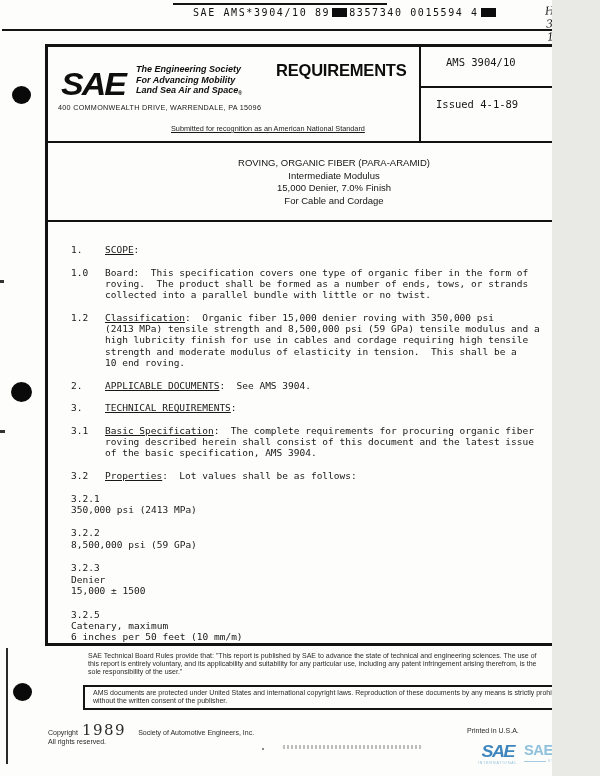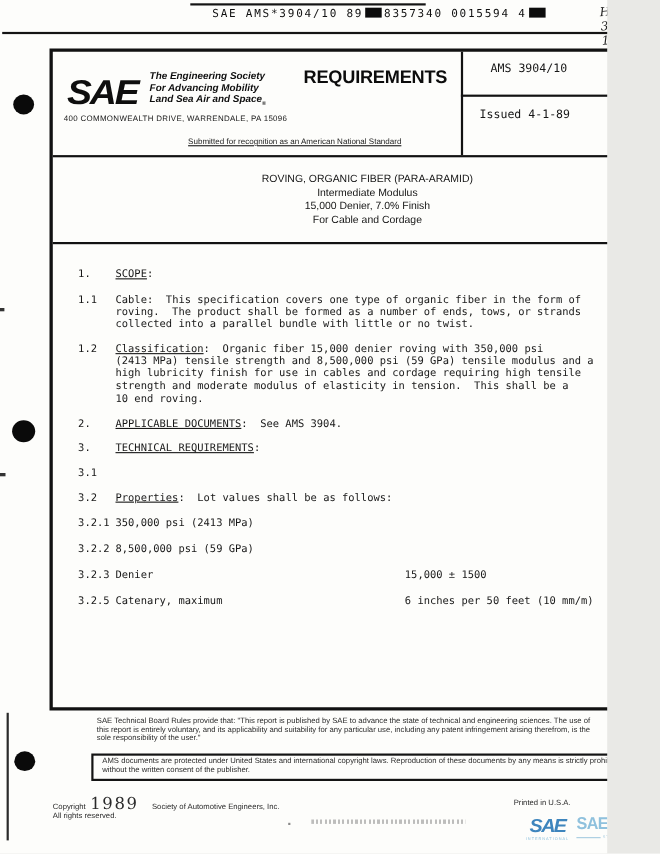--- a/index.html
+++ b/index.html
@@ -53,21 +53,21 @@
   
   .title-block { position:absolute; left:0; top:110px; width:100%; text-align:center;
                  font-family:Liberation Sans, sans-serif; font-size:9.5px; line-height:12.5px; color:#141414;margin-left:32px; }
 
   
   .doc-body { position:absolute; left:0; top:176px; width:100%; padding:21px 8px 0 23px;
               font-family:"DejaVu Sans Mono", monospace; font-size:9.5px; line-height:11.3px; color:#181818; }
   .para { display:flex; margin-bottom:11.3px; }
   .para .num { flex:none; width:34px; white-space:pre; }
   .para .txt { white-space:pre-wrap; }
-  .para.prop { margin-bottom:12.3px; }
+  .para.prop { margin-bottom:12.3px;flex-direction:column; }
   .para.prop .txt { flex:none; width:263px; }
   .para.prop .val { white-space:pre; }
   .u { text-decoration:underline; }
 
   
   .board-rules { position:absolute; left:88px; top:652px; width:458px; font-size:7px; line-height:8px; color:#2a2a2a; }
   .ams-copyright-box { position:absolute; left:83px; top:685px; width:495px; border:2px solid #141414;
                        padding:2px 8px 3px 8px; font-size:7px; line-height:8px; color:#2a2a2a; }
   .copyright-line { position:absolute; left:48px; top:726px; font-size:7px; line-height:8.5px; color:#2a2a2a; }
   .copyright-year { font-size:15px; font-family:"DejaVu Serif", serif; letter-spacing:1.5px; margin:0 4px; }
@@ -134,22 +134,22 @@
         <div>15,000 Denier, 7.0% Finish</div>
         <div>For Cable and Cordage</div>
       </div>
 
     <div class="doc-body">
         <div class="para">
           <span class="num">1.</span>
           <span class="txt"><span class="u">SCOPE</span>:</span>
         </div>
         <div class="para">
-          <span class="num">1.1</span>
-          <span class="txt"><span>Cable</span>:  This specification covers one type of organic fiber in the form of
+          <span class="num">1.0</span>
+          <span class="txt"><span>Board</span>:  This specification covers one type of organic fiber in the form of
 roving.  The product shall be formed as a number of ends, tows, or strands
 collected into a parallel bundle with little or no twist.</span>
         </div>
         <div class="para">
           <span class="num">1.2</span>
           <span class="txt"><span class="u">Classification</span>:  Organic fiber 15,000 denier roving with 350,000 psi
 (2413 MPa) tensile strength and 8,500,000 psi (59 GPa) tensile modulus and a
 high lubricity finish for use in cables and cordage requiring high tensile
 strength and moderate modulus of elasticity in tension.  This shall be a
 10 end roving.</span>
@@ -157,20 +157,23 @@
         <div class="para">
           <span class="num">2.</span>
           <span class="txt"><span class="u">APPLICABLE DOCUMENTS</span>:  See AMS 3904.</span>
         </div>
         <div class="para">
           <span class="num">3.</span>
           <span class="txt"><span class="u">TECHNICAL REQUIREMENTS</span>:</span>
         </div>
         <div class="para">
           <span class="num">3.1</span>
+          <span class="txt"><span class="u">Basic Specification</span>:  The complete requirements for procuring organic fiber
+roving described herein shall consist of this document and the latest issue
+of the basic specification, AMS 3904.</span>
         </div>
         <div class="para">
           <span class="num">3.2</span>
           <span class="txt"><span class="u">Properties</span>:  Lot values shall be as follows:</span>
         </div>
         <div class="para prop">
           <span class="num">3.2.1</span>
           <span class="val">350,000 psi (2413 MPa)</span>
         </div>
         <div class="para prop">

